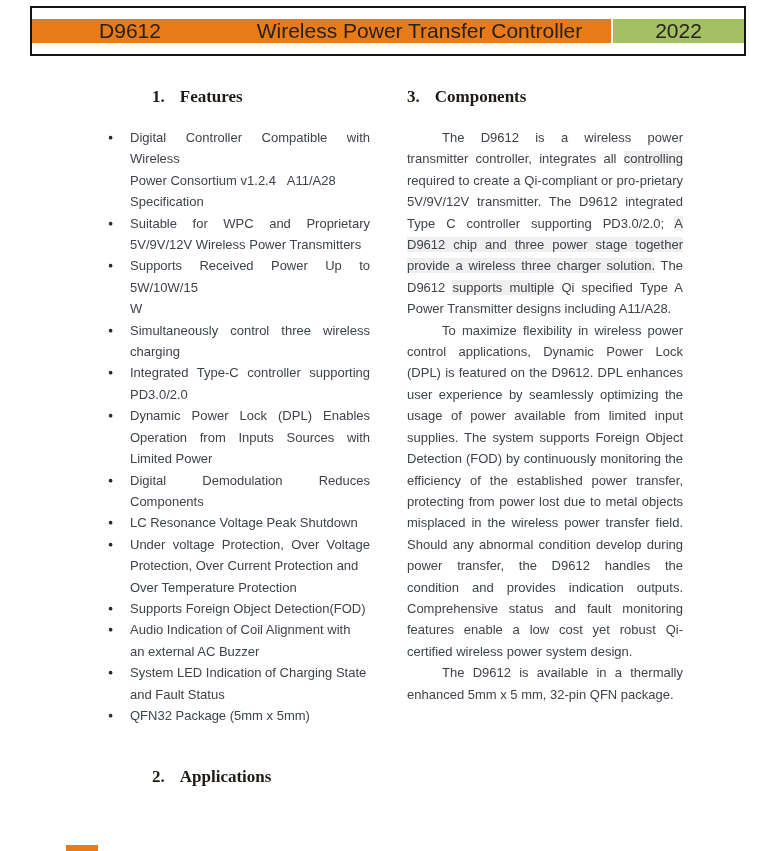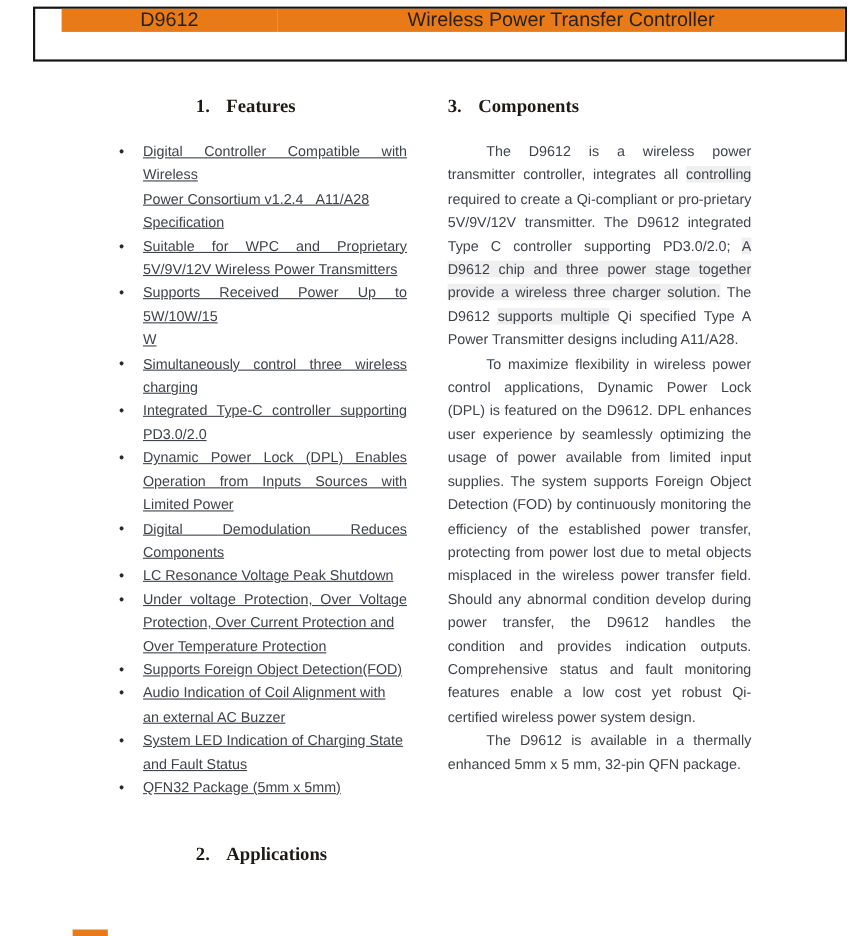--- a/index.html
+++ b/index.html
@@ -9,43 +9,43 @@
   html,body{margin:0;padding:0;}
   body{
     width:782px;height:851px;background:#ffffff;position:relative;overflow:hidden;
     font-family:"Liberation Sans","DejaVu Sans",sans-serif;color:var(--text);
   }
   .page{position:absolute;inset:0;background:#ffffff;}
 
   
   .header{
     position:absolute;left:30px;top:6px;width:712px;height:46px;
-    border:2.5px solid var(--border);display:flex;align-items:flex-start;
-    font-size:18px;color:var(--headerText);font-weight:500;padding-left:24px;
+    border:2.5px solid var(--border);display:flex;align-items:center;
+    font-size:21px;color:var(--headerText);font-weight:500;
   }
   .hcell{display:flex;align-items:center;justify-content:center;}
   .hcell-part{width:196px;background:var(--orange);}
   .hcell-title{flex:1;background:var(--orange);}
   .hcell-year{width:131px;background:var(--green);border-left:2px solid #fcfcfc;}
 
   
   .content{position:absolute;left:0;top:86px;display:flex;}
   .col-left{margin-left:107px;width:263px;}
   .col-right{margin-left:37px;width:276px;}
 
   .section-heading{
     font-family:"Liberation Serif","DejaVu Serif",serif;font-weight:bold;
     font-size:17px;color:var(--heading);line-height:21px;margin:0 0 20px 0;
   }
-  .section-heading.indented{margin-left:71px;}
+  .section-heading.indented{margin-left:45px;}
   .section-heading .h-title{margin-left:15px;}
 
   ul.bullets{
     list-style:none;margin:0;padding:0;
-    font-size:13px;line-height:21.4px;text-decoration:underline;
+    font-size:13px;line-height:21.4px;
   }
   ul.bullets li{
     position:relative;padding-left:23px;text-align:justify;white-space:pre-line;
   }
   ul.bullets li::before{
     content:"\25CF";position:absolute;left:1px;top:0;font-size:8.5px;color:#2a2a2a;
   }
   .apps-heading{margin-top:40px;margin-bottom:18px;}
 
   .desc p{
@@ -61,20 +61,23 @@
 <body>
 
 <div class="page">
 
   <div class="header">
     <div class="hcell hcell-part">
       <span>D9612</span>
     </div>
     <div class="hcell hcell-title">
       <span>Wireless Power Transfer Controller</span>
+    </div>
+    <div class="hcell hcell-year">
+      <span>2022</span>
     </div>
   </div>
 
   <div class="content">
 
     <div class="col-left">
       <div class="section-heading indented">
         <span class="h-num">1.</span><span class="h-title">Features</span>
       </div>
       <ul class="bullets">

